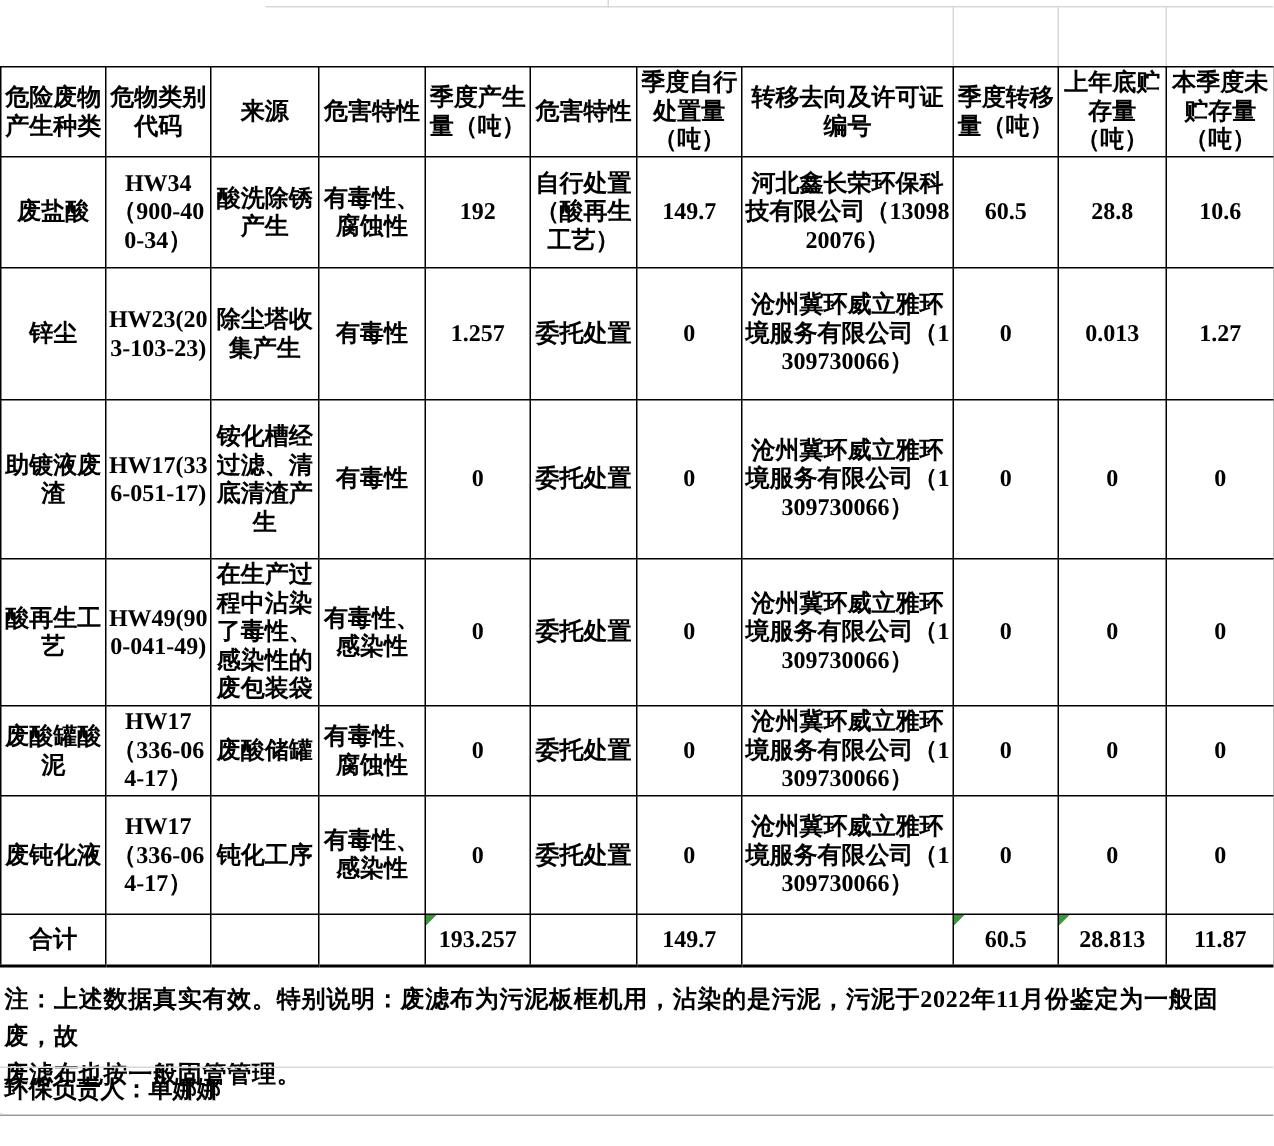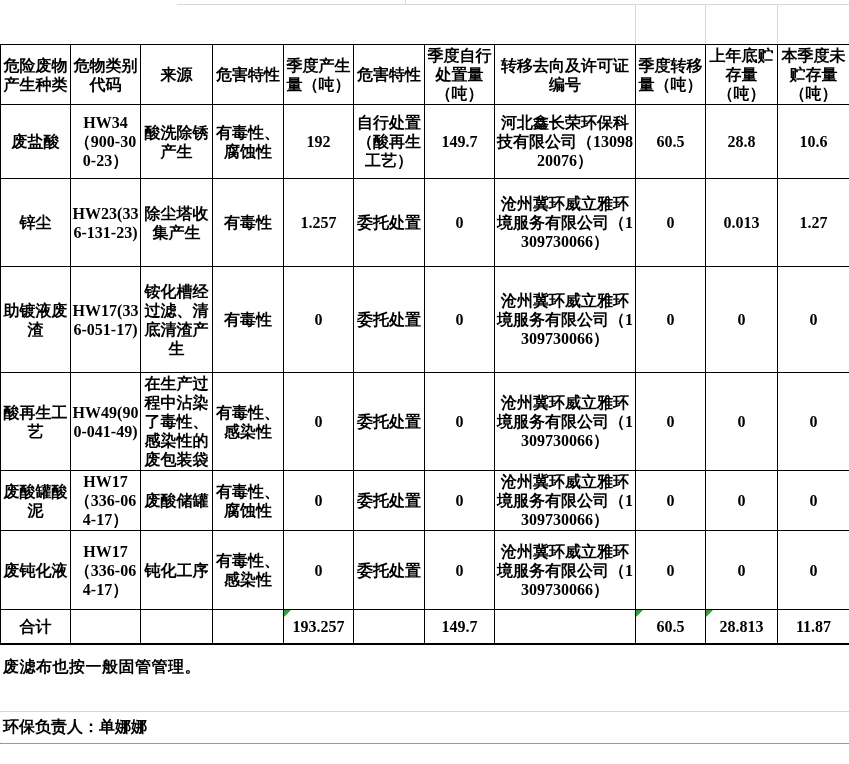--- a/index.html
+++ b/index.html
@@ -95,34 +95,34 @@
       <th>季度产生量（吨）</th>
       <th>危害特性</th>
       <th>季度自行处置量（吨）</th>
       <th>转移去向及许可证编号</th>
       <th>季度转移量（吨）</th>
       <th>上年底贮存量（吨）</th>
       <th>本季度未贮存量（吨）</th>
     </tr>
     <tr class="r1">
       <td>废盐酸</td>
-      <td>HW34（900-300-23）</td>
+      <td>HW34（900-400-34）</td>
       <td>酸洗除锈产生</td>
       <td>有毒性、腐蚀性</td>
       <td>192</td>
       <td>自行处置（酸再生工艺）</td>
       <td>149.7</td>
       <td>河北鑫长荣环保科技有限公司（1309820076）</td>
       <td>60.5</td>
       <td>28.8</td>
       <td>10.6</td>
     </tr>
     <tr class="r2">
       <td>锌尘</td>
-      <td>HW23(336-131-23)</td>
+      <td>HW23(203-103-23)</td>
       <td>除尘塔收集产生</td>
       <td>有毒性</td>
       <td>1.257</td>
       <td>委托处置</td>
       <td>0</td>
       <td>沧州冀环威立雅环境服务有限公司（1309730066）</td>
       <td>0</td>
       <td>0.013</td>
       <td>1.27</td>
     </tr>
@@ -188,20 +188,21 @@
       <td>149.7</td>
       <td></td>
       <td><span class="flag"></span><span>60.5</span></td>
       <td><span class="flag"></span><span>28.813</span></td>
       <td>11.87</td>
     </tr>
   </tbody>
     </table>
 
   <div class="note">
+    <div>注：上述数据真实有效。特别说明：废滤布为污泥板框机用，沾染的是污泥，污泥于2022年11月份鉴定为一般固废，故</div>
     <div>废滤布也按一般固管管理。</div>
   </div>
 
   <div class="bottom-grid">
     <div class="bfirst">
       <div class="footer-label">环保负责人：单娜娜</div>
     </div>
     <div class="bcell" style="width:71px"></div>
     <div class="bcell" style="width:70px"></div>
     <div class="bcell" style="width:71px"></div>

